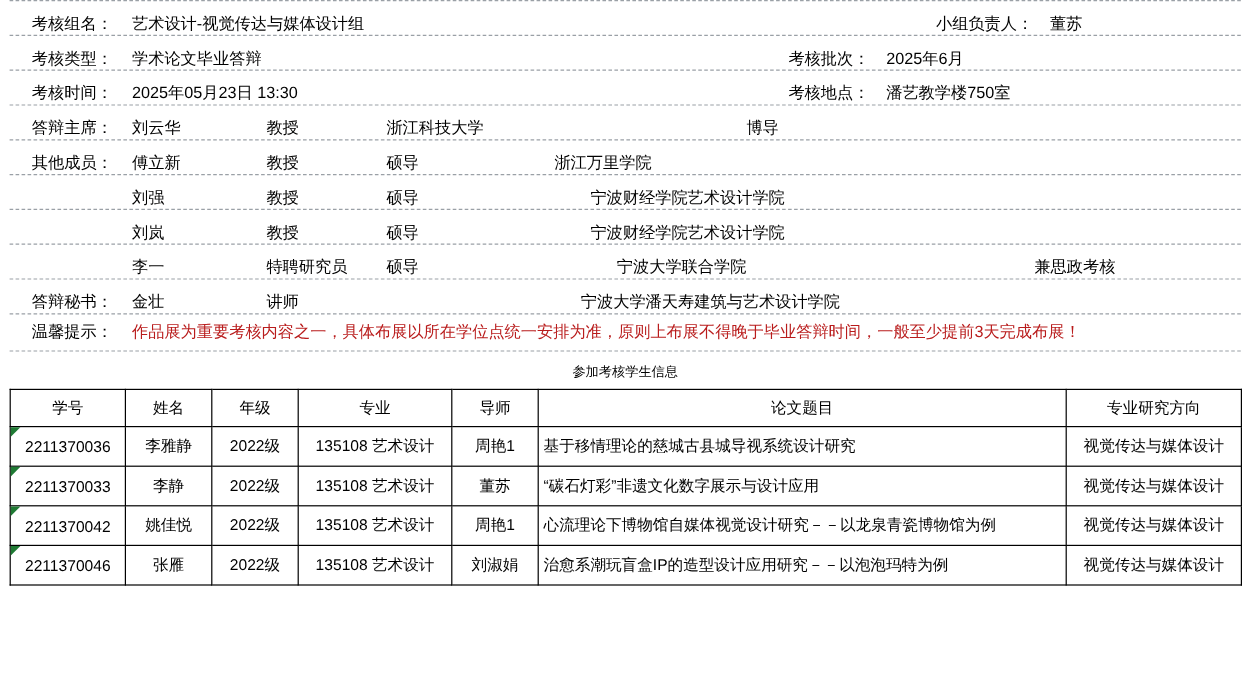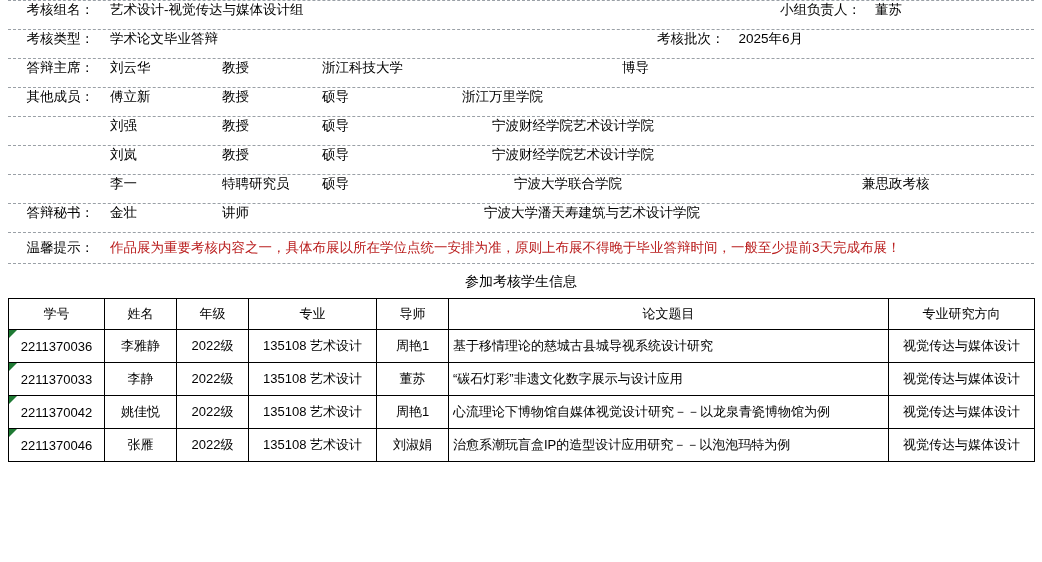--- a/index.html
+++ b/index.html
@@ -23,21 +23,21 @@
     padding: 0 8px;
   }
 
   
   .info-block {
     width: 1026px;
     margin: 0 auto;
   }
   .info-row {
     display: flex;
-    align-items: flex-start;
+    align-items: flex-end;
     border-bottom: 1px dashed #9aa0a6;
     height: 28px;
     position: relative;
   }
   .info-row.first { border-top: 1px dashed #9aa0a6; }
   .lbl {
     width: 86px;
     text-align: right;
     padding-right: 4px;
     font-size: 13.5px;
@@ -86,21 +86,21 @@
   .tip-text {
     color: #b91c1c;
     padding-left: 12px;
     font-size: 13.5px;
     white-space: nowrap;
   }
 
   
   .students-title {
     text-align: center;
-    font-size: 14px;
+    font-size: 11px;
     margin: 9px 0 7px 0;
   }
   table.students {
     width: 1026px;
     margin: 0 auto;
     border-collapse: collapse;
     table-layout: fixed;
   }
   table.students th,
   table.students td {
@@ -159,20 +159,28 @@
 
     <div class="info-row">
       <div class="lbl">考核类型：</div>
       <div class="val pad-left-12">学术论文毕业答辩</div>
       <div class="right-pair" style="left:649px;">
         <span class="rlbl">考核批次：</span>
         <span class="rval">2025年6月</span>
       </div>
     </div>
 
+    <div class="info-row">
+      <div class="lbl">考核时间：</div>
+      <div class="val pad-left-12">2025年05月23日  13:30</div>
+      <div class="right-pair" style="left:649px;">
+        <span class="rlbl">考核地点：</span>
+        <span class="rval">潘艺教学楼750室</span>
+      </div>
+    </div>
 
     <div class="info-row">
       <div class="lbl">答辩主席：</div>
       <div class="val mcol-name">刘云华</div>
       <div class="val mcol-title">教授</div>
       <div class="val mcol-school">浙江科技大学</div>
       <div class="val mcol-degree">博导</div>
     </div>
 
     <div class="info-row">

